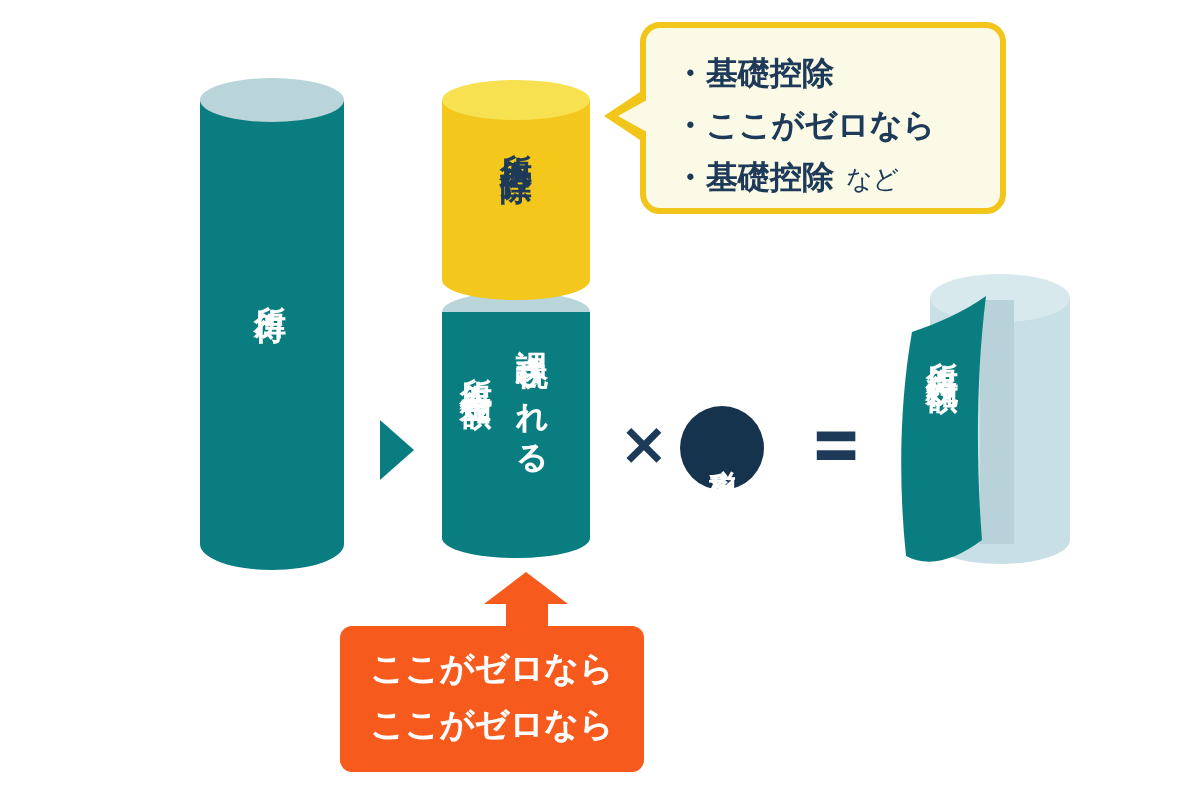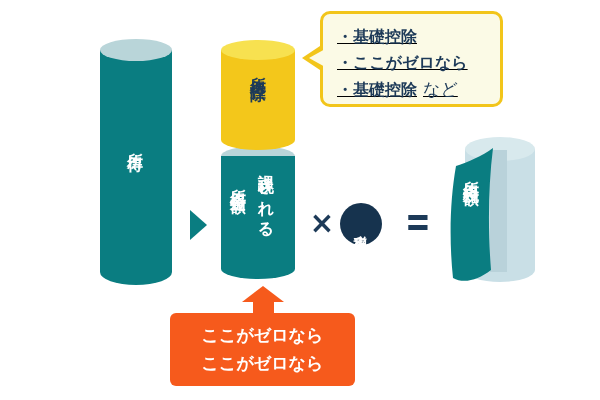--- a/index.html
+++ b/index.html
@@ -36,40 +36,39 @@
   
   .flow-arrow{
     position:absolute;left:190px;top:210px;width:0;height:0;
     border-left:17px solid #0a7d81;border-top:15px solid transparent;border-bottom:15px solid transparent;
   }
   
   .callout{
     position:absolute;left:320px;top:11px;width:183px;height:96px;box-sizing:border-box;
     background:#fbfae6;border:3px solid #f2c51a;border-radius:10px;
     padding:10px 8px 0 14px;
-    text-decoration:underline;
   }
   .callout-line{font-size:16px;font-weight:700;color:#1d3a58;line-height:26px;white-space:nowrap;}
-  .callout-suffix{font-size:17px;font-weight:500;margin-left:6px;}
+  .callout-suffix{font-size:13px;font-weight:500;margin-left:6px;}
   .tail-outer{
     position:absolute;left:302px;top:44px;width:0;height:0;
     border-right:21px solid #f2c51a;border-top:14px solid transparent;border-bottom:14px solid transparent;
   }
   .tail-inner{
     position:absolute;left:309px;top:48px;width:0;height:0;
     border-right:18px solid #fbfae6;border-top:10px solid transparent;border-bottom:10px solid transparent;
   }
   
   .note-arrow-head{
     position:absolute;left:242px;top:286px;width:0;height:0;
     border-bottom:16px solid #f65a1c;border-left:21px solid transparent;border-right:21px solid transparent;
   }
   .note-arrow-stem{position:absolute;left:253px;top:300px;width:21px;height:16px;background:#f65a1c;}
   .note-box{
-    position:absolute;left:170px;top:313px;width:185px;height:73px;border-radius:6px;
+    position:absolute;left:170px;top:313px;width:152px;height:73px;border-radius:6px;
     background:#f65a1c;color:#fff;display:flex;flex-direction:column;align-items:center;justify-content:center;
   }
   .note-line{font-size:17px;font-weight:700;line-height:1.6;white-space:nowrap;}
   
   .inner-wall{position:absolute;left:490px;top:150px;width:17px;height:122px;background:#b9d2da;}
 </style>
 </head>
 <body>
 
 <div id="stage">

